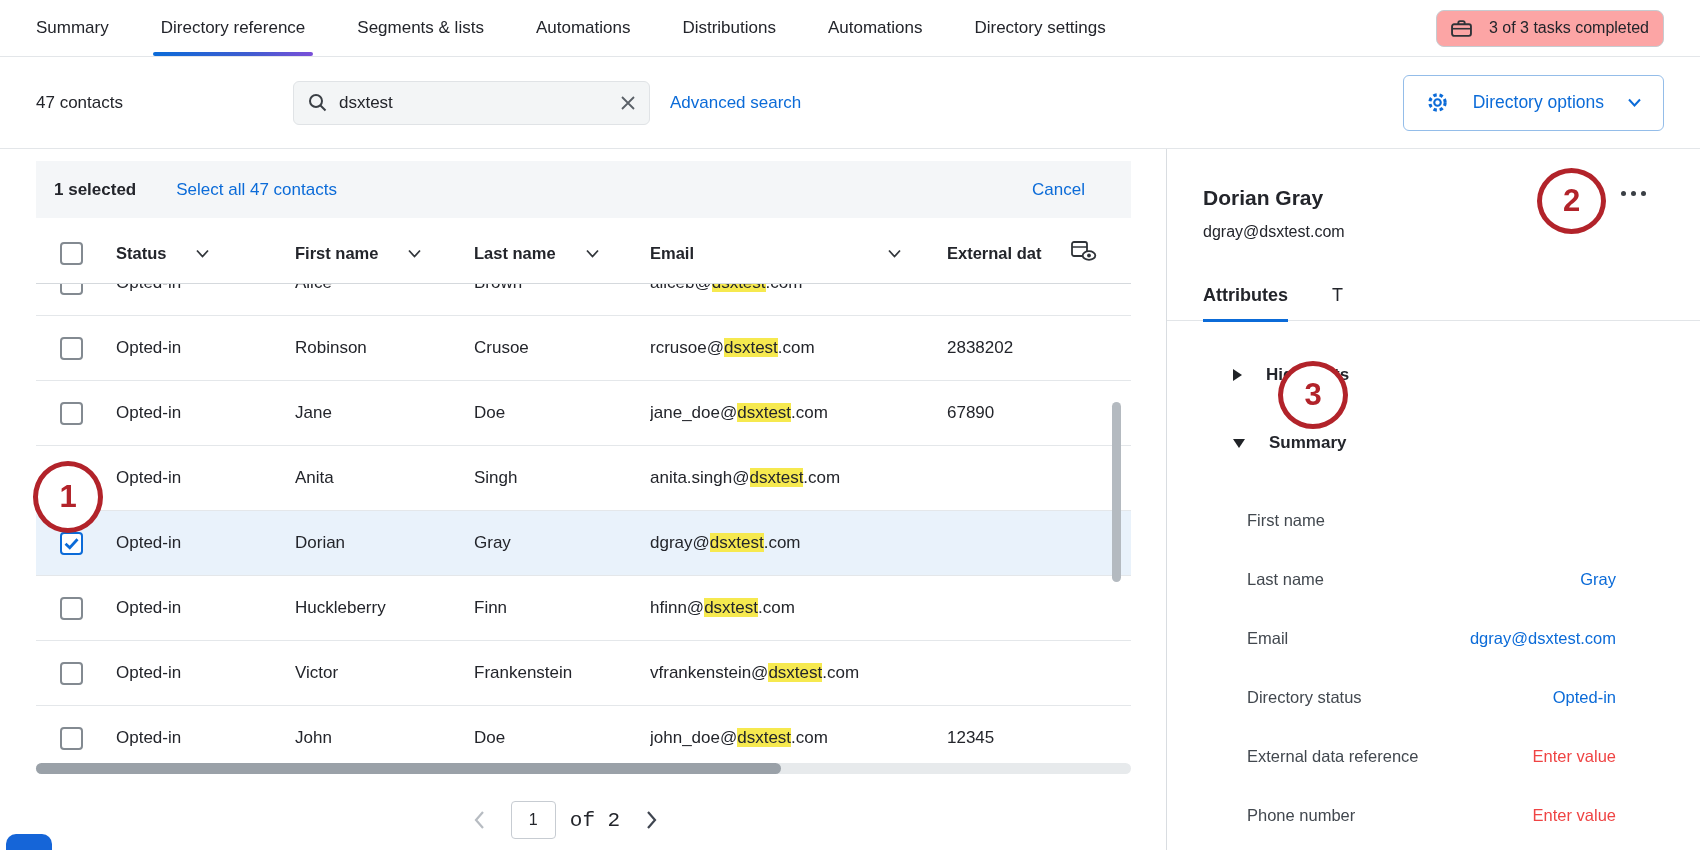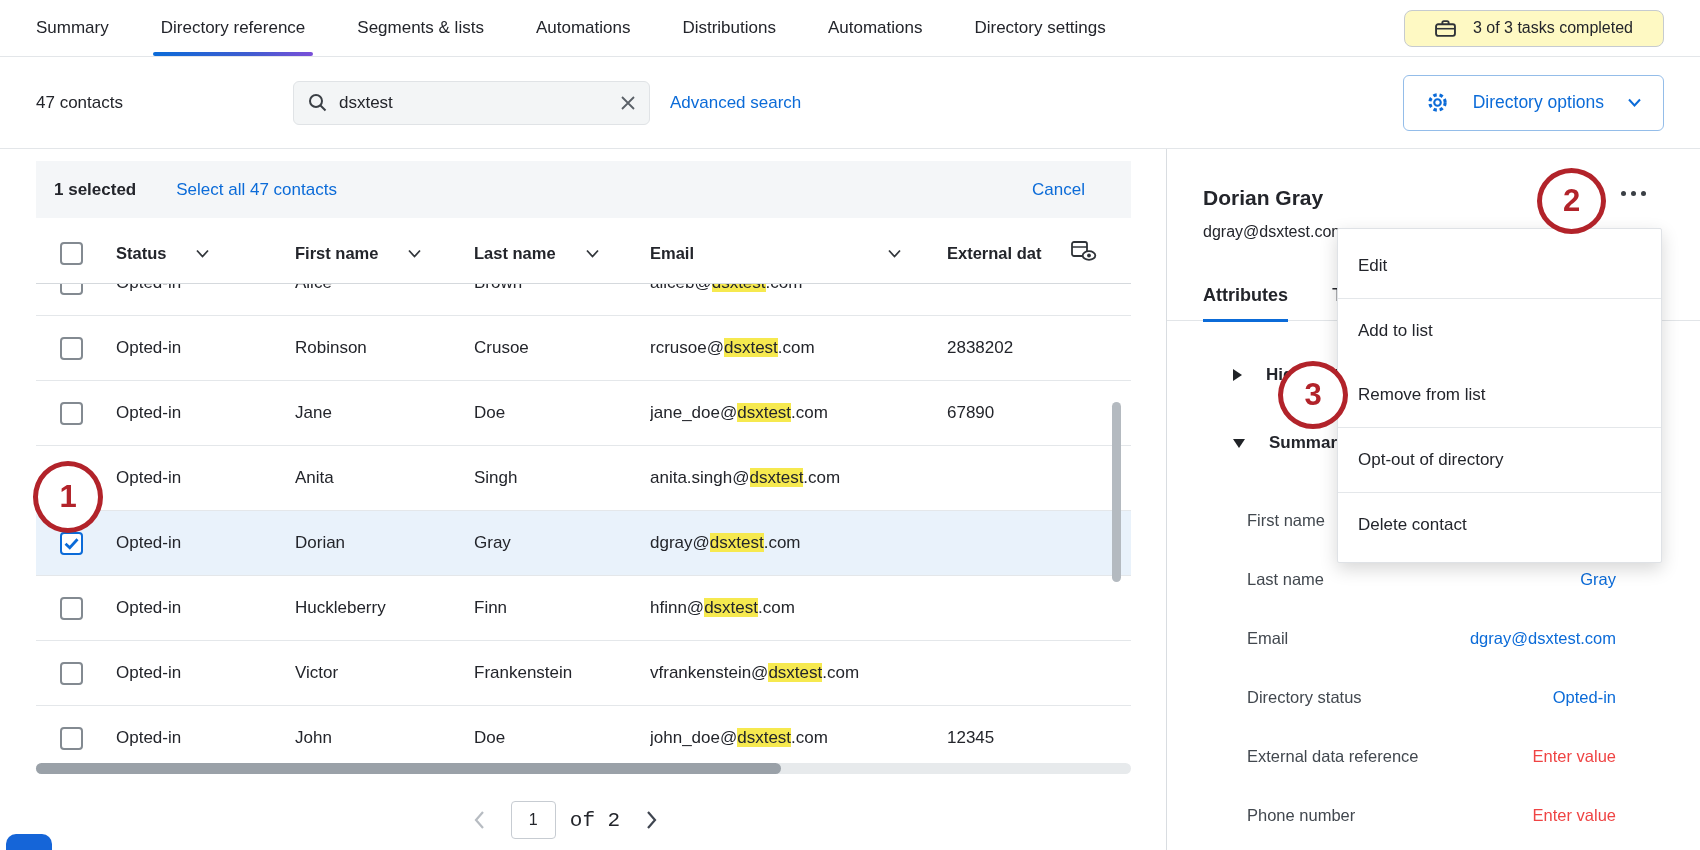--- a/index.html
+++ b/index.html
@@ -10,21 +10,21 @@
   }
   .app { position:relative; width:1700px; height:850px; overflow:hidden; background:#fff; }
 
   
   .topnav { height:57px; border-bottom:1px solid #e3e6e9; display:flex; align-items:stretch; padding:0 36px; }
   .nav-tabs { display:flex; align-items:stretch; }
   .nav-tab { display:flex; align-items:center; margin-right:52px; font-size:17px; position:relative; cursor:pointer; white-space:nowrap; }
   .nav-tab.active::after { content:""; position:absolute; left:-8px; right:-8px; bottom:0; height:4px; border-radius:2px;
     background:linear-gradient(90deg,#0b6bd8 0%,#3f5cd0 60%,#7a4fd8 100%); }
   .tasks-btn { margin:10px 0 10px auto; align-self:center; display:flex; align-items:center; gap:17px;
-    border:1px solid #c6cbd0; border-radius:8px; padding:8px 30px; font-size:16px; background:#fef9c3; color:#23252b; cursor:pointer; }
+    border:1px solid #c6cbd0; border-radius:8px; padding:8px 14px; font-size:16px; background:#fca5a5; color:#23252b; cursor:pointer; }
 
   
   .toolbar { height:92px; border-bottom:1px solid #e3e6e9; display:flex; align-items:center; padding:0 36px; }
   .count { font-size:17px; }
   .searchbox { margin-left:170px; width:357px; height:44px; background:#f3f5f6; border:1px solid #e0e3e6; border-radius:6px;
     display:flex; align-items:center; padding:0 14px; gap:12px; }
   .searchbox input { flex:1; border:none; outline:none; background:transparent; font-size:17px; font-family:inherit; color:#23252b; min-width:0; }
   .clear-x { cursor:pointer; display:flex; align-items:center; }
   .adv { margin-left:20px; color:#0b6bd8; font-size:17px; text-decoration:none; cursor:pointer; }
   .toolbar-right { margin-left:auto; display:flex; gap:13px; }
@@ -377,34 +377,19 @@
             <div class="fvalue">Enter value</div>
           </div>
           <div class="field">
             <div class="flabel">Phone number</div>
             <div class="fvalue">Enter value</div>
           </div>
         </div>
     </aside>
   </div>
 
-  <div class="ctx-menu">
-      <div class="menu-group">
-        <div class="menu-item">Edit</div>
-      </div>
-      <div class="menu-group">
-        <div class="menu-item">Add to list</div>
-        <div class="menu-item">Remove from list</div>
-      </div>
-      <div class="menu-group">
-        <div class="menu-item">Opt-out of directory</div>
-      </div>
-      <div class="menu-group">
-        <div class="menu-item">Delete contact</div>
-      </div>
-    </div>
 
   <div class="annot annot-1">1</div>
   <div class="annot annot-2">2</div>
   <div class="annot annot-3">3</div>
 
   <div class="help-btn"></div>
 </div>
 
 </body></html>

